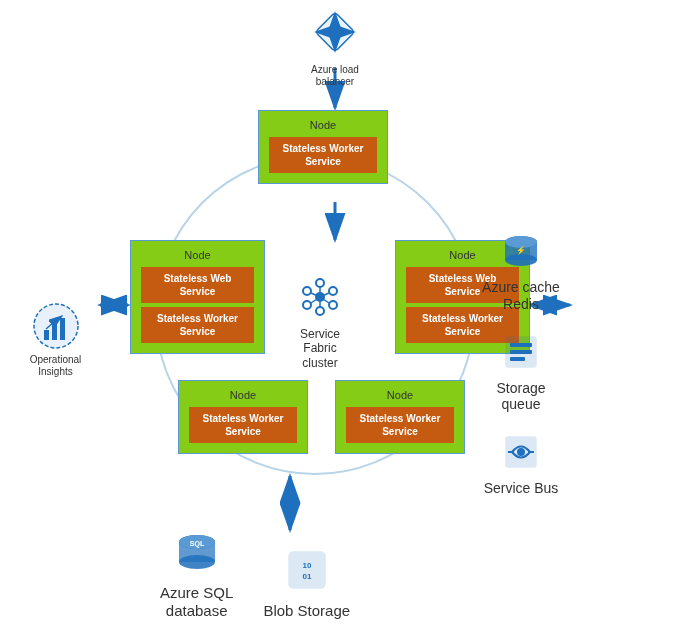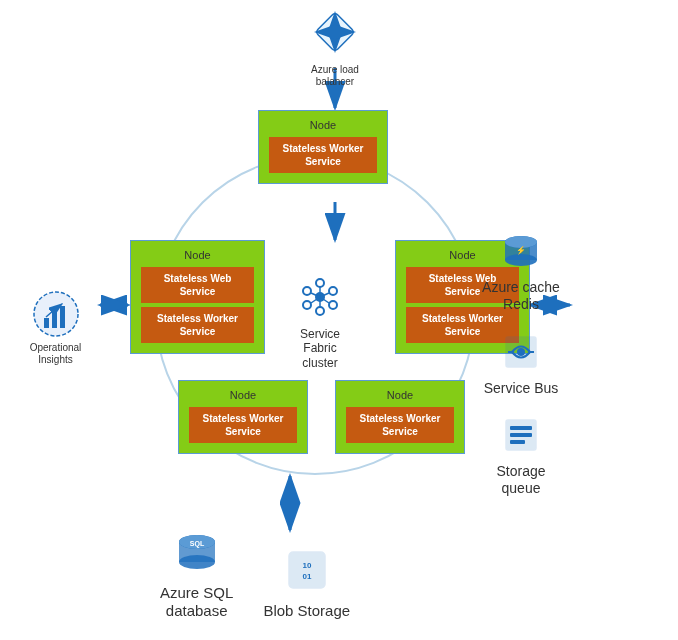--- a/index.html
+++ b/index.html
@@ -135,21 +135,21 @@
 
     .lb-label {
       font-size: 10px;
       color: #333;
       line-height: 1.2;
     }
 
     
     .op-insights {
       position: absolute;
-      top: 290px;
+      top: 302px;
       left: 18px;
       text-align: center;
       width: 75px;
     }
     .op-label {
       font-size: 10px;
       color: #333;
       line-height: 1.2;
     }
 
@@ -302,36 +302,36 @@
         <ellipse cx="21" cy="30" rx="16" ry="6" fill="#1e6fbd" opacity="0.9"></ellipse>
         <ellipse cx="21" cy="12" rx="16" ry="6" fill="#5b9bd5"></ellipse>
         <text x="21" y="23" text-anchor="middle" fill="white" font-size="8" font-weight="bold">⚡</text>
       </svg>
       <div class="right-icon-label">Azure cache<br>Redis</div>
     </div>
 
     <div class="right-icon-item">
       <svg width="42" height="42" viewBox="0 0 42 42">
         <rect x="6" y="6" width="30" height="30" rx="2" fill="#1e6fbd" opacity="0.15" stroke="#1e6fbd" stroke-width="1.5"></rect>
+        <rect x="10" y="12" width="22" height="4" rx="1" fill="#1e6fbd"></rect>
+        <rect x="10" y="19" width="22" height="4" rx="1" fill="#1e6fbd"></rect>
+        <rect x="10" y="26" width="15" height="4" rx="1" fill="#1e6fbd"></rect>
+      </svg>
+      <div class="right-icon-label">Storage queue</div>
+    </div>
+
+    <div class="right-icon-item">
+      <svg width="42" height="42" viewBox="0 0 42 42">
+        <rect x="6" y="6" width="30" height="30" rx="2" fill="#1e6fbd" opacity="0.15" stroke="#1e6fbd" stroke-width="1.5"></rect>
         <path d="M12 21 Q21 10 30 21 Q21 32 12 21Z" fill="none" stroke="#1e6fbd" stroke-width="2"></path>
         <circle cx="21" cy="21" r="4" fill="#1e6fbd"></circle>
         <line x1="8" y1="21" x2="14" y2="21" stroke="#1e6fbd" stroke-width="2"></line>
         <line x1="28" y1="21" x2="34" y2="21" stroke="#1e6fbd" stroke-width="2"></line>
       </svg>
       <div class="right-icon-label">Service Bus</div>
-    </div>
-
-    <div class="right-icon-item">
-      <svg width="42" height="42" viewBox="0 0 42 42">
-        <rect x="6" y="6" width="30" height="30" rx="2" fill="#1e6fbd" opacity="0.15" stroke="#1e6fbd" stroke-width="1.5"></rect>
-        <rect x="10" y="12" width="22" height="4" rx="1" fill="#1e6fbd"></rect>
-        <rect x="10" y="19" width="22" height="4" rx="1" fill="#1e6fbd"></rect>
-        <rect x="10" y="26" width="15" height="4" rx="1" fill="#1e6fbd"></rect>
-      </svg>
-      <div class="right-icon-label">Storage queue</div>
     </div>
   </div>
 
   <div class="bottom-icons">
 
     <div class="bottom-icon-item">
       <svg width="48" height="48" viewBox="0 0 48 48">
         <ellipse cx="24" cy="14" rx="18" ry="7" fill="#1e6fbd"></ellipse>
         <rect x="6" y="14" width="36" height="20" fill="#1e6fbd" opacity="0.7"></rect>
         <ellipse cx="24" cy="34" rx="18" ry="7" fill="#1e6fbd" opacity="0.85"></ellipse>

